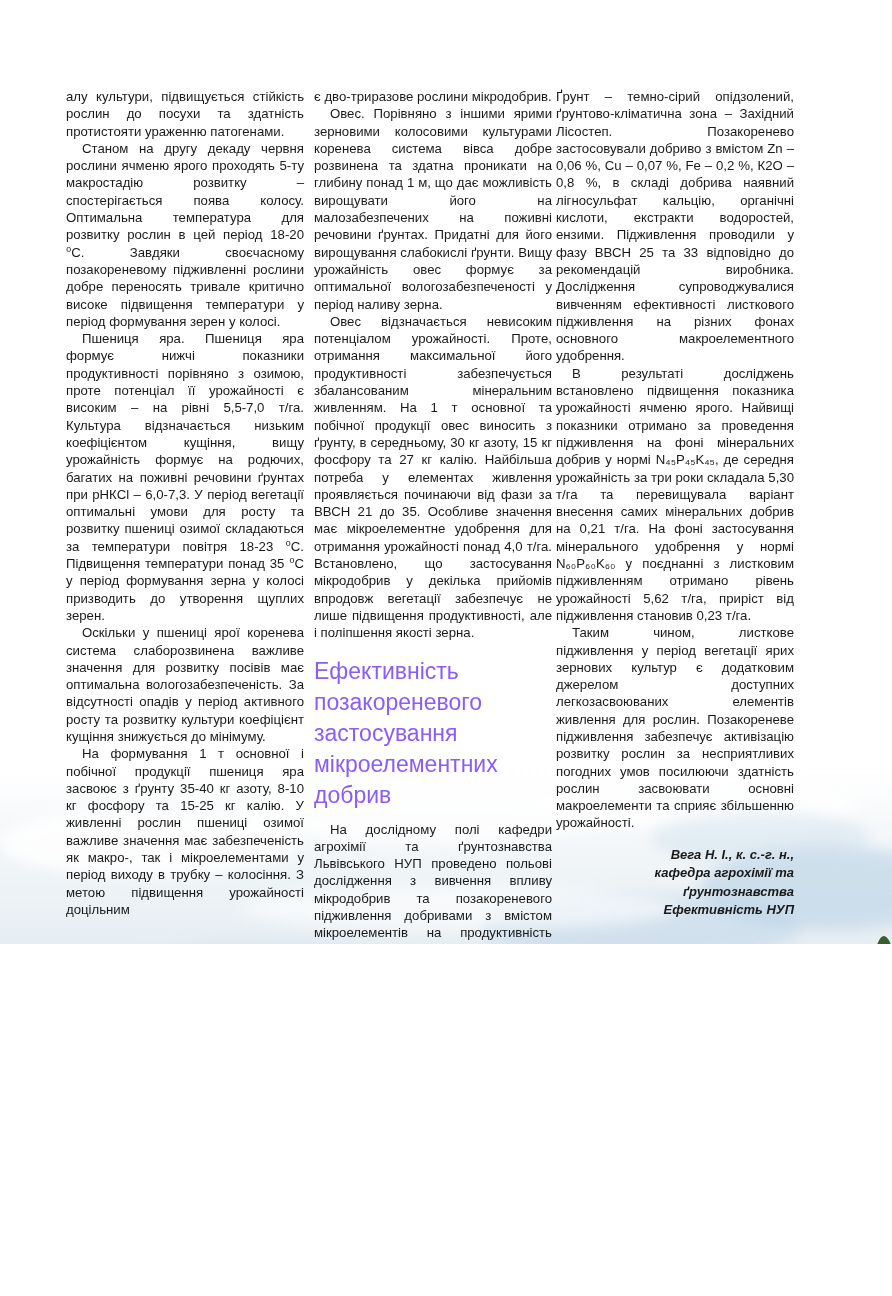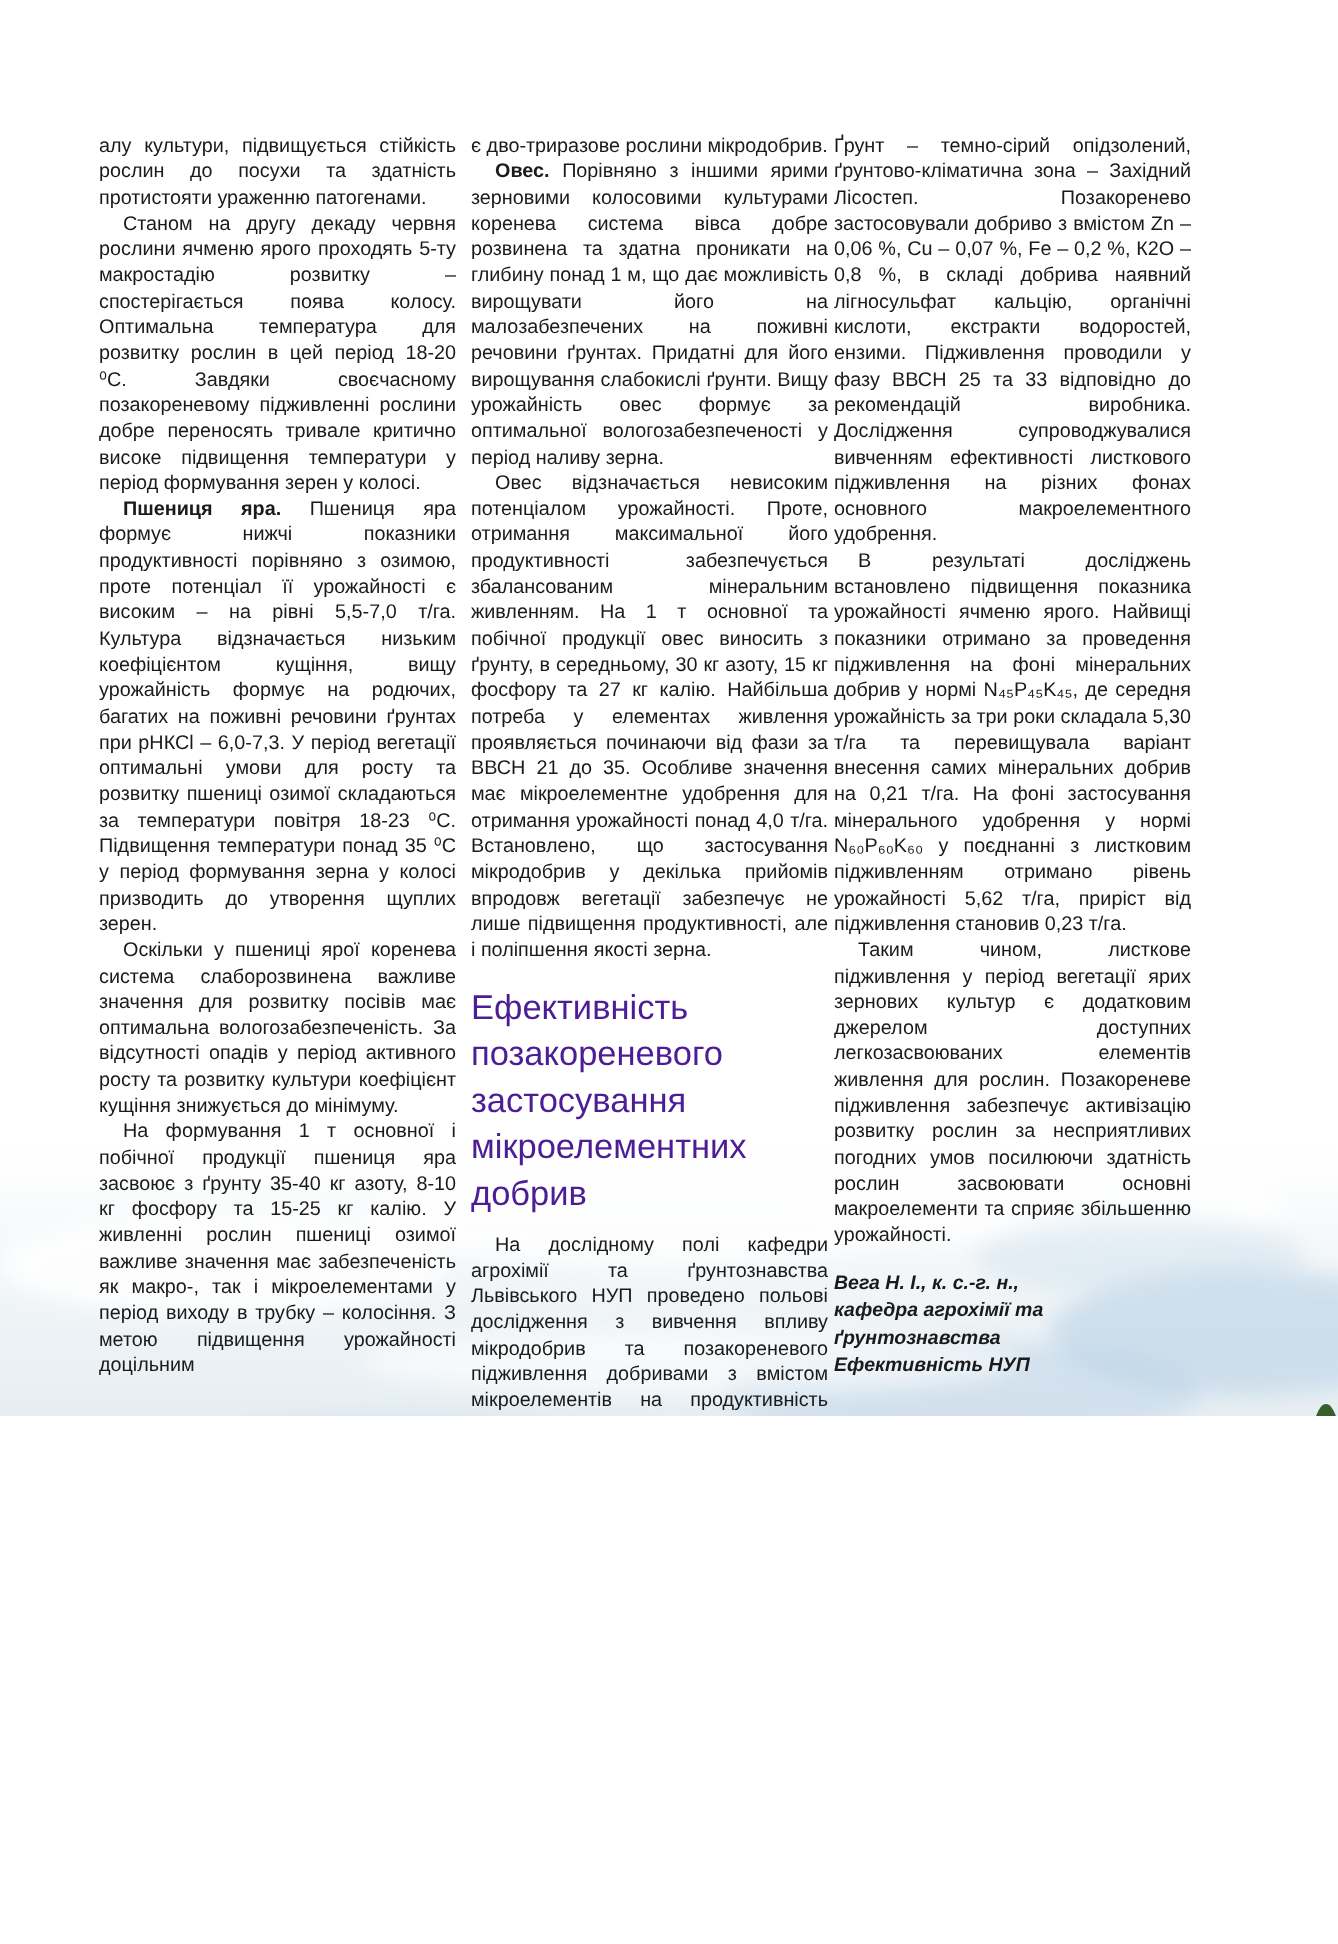--- a/index.html
+++ b/index.html
@@ -14,32 +14,32 @@
   .text-col{
     position:absolute;top:88px;width:238px;
     font-size:13.2px;line-height:17.3px;
     z-index:2;
   }
   .col-1{left:66px;}
   .col-2{left:314px;}
   .col-3{left:556px;}
   .para{margin:0;text-align:justify;}
   .para.ind{text-indent:16px;}
-  .para b{font-weight:bold;}
+  .para b{font-weight:normal;}
   .green-heading{
     font-weight:400;
     font-size:23px;line-height:31px;
     color:#34a66a;
     margin:14px -10px 10px 0;
     text-align:left;
     hyphens:manual;
   }
   .author{
     margin-top:14px;
-    text-align:left;
+    text-align:right;
     font-style:italic;
     font-weight:bold;
     font-size:13px;line-height:18.5px;
   }
   .photo{
     position:absolute;left:0;top:758px;width:892px;height:538px;
     z-index:1;
   }
   .photo svg{display:block;}
 </style>
@@ -264,21 +264,21 @@
       <p class="para">алу культури, підвищується стійкість рослин до посухи та здатність протистояти ураженню патогенами.</p>
       <p class="para ind">Станом на другу декаду червня рослини ячменю ярого проходять 5-ту макростадію розвитку – спостерігається поява колосу. Оптимальна температура для розвитку рослин в цей період 18-20 ⁰С. Завдяки своєчасному позакореневому підживленні рослини добре переносять тривале критично високе підвищення температури у період формування зерен у колосі.</p>
       <p class="para ind"><b>Пшениця яра. </b>Пшениця яра формує нижчі показники продуктивності порівняно з озимою, проте потенціал її урожайності є високим – на рівні 5,5-7,0 т/га. Культура відзначається низьким коефіцієнтом кущіння, вищу урожайність формує на родючих, багатих на поживні речовини ґрунтах при рНКСl – 6,0-7,3. У період вегетації оптимальні умови для росту та розвитку пшениці озимої складаються за температури повітря 18-23 ⁰С. Підвищення температури понад 35 ⁰С у період формування зерна у колосі призводить до утворення щуплих зерен.</p>
       <p class="para ind">Оскільки у пшениці ярої коренева система слаборозвинена важливе значення для розвитку посівів має оптимальна вологозабезпеченість. За відсутності опадів у період активного росту та розвитку культури коефіцієнт кущіння знижується до мінімуму.</p>
       <p class="para ind">На формування 1 т основної і побічної продукції пшениця яра засвоює з ґрунту 35-40 кг азоту, 8-10 кг фосфору та 15-25 кг калію. У живленні рослин пшениці озимої важливе значення має забезпеченість як макро-, так і мікроелементами у період виходу в трубку – колосіння. З метою підвищення урожайності доцільним</p>
     </div>
   <div class="text-col col-2">
       <p class="para">є дво-триразове рослини мікродобрив.</p>
       <p class="para ind"><b>Овес. </b>Порівняно з іншими ярими зерновими колосовими культурами коренева система вівса добре розвинена та здатна проникати на глибину понад 1 м, що дає можливість вирощувати його на малозабезпечених на поживні речовини ґрунтах. Придатні для його вирощування слабокислі ґрунти. Вищу урожайність овес формує за оптимальної вологозабезпеченості у період наливу зерна.</p>
       <p class="para ind">Овес відзначається невисоким потенціалом урожайності. Проте, отримання максимальної його продуктивності забезпечується збалансованим мінеральним живленням. На 1 т основної та побічної продукції овес виносить з ґрунту, в середньому, 30 кг азоту, 15 кг фосфору та 27 кг калію. Найбільша потреба у елементах живлення проявляється починаючи від фази за ВВСН 21 до 35. Особливе значення має мікроелементне удобрення для отримання урожайності понад 4,0 т/га. Встановлено, що застосування мікродобрив у декілька прийомів впродовж вегетації забезпечує не лише підвищення продуктивності, але і поліпшення якості зерна.</p>
-      <h2 class="green-heading" style="color: #4c1d95;">Ефективність позакоре­невого застосування мікроелементних добрив</h2>
+      <h2 class="green-heading" style="color: #8b5cf6;">Ефективність позакоре­невого застосування мікроелементних добрив</h2>
       <p class="para ind">На дослідному полі кафедри агрохімії та ґрунтознавства Львівського НУП проведено польові дослідження з вивчення впливу мікродобрив та позакореневого підживлення добривами з вмістом мікроелементів на продуктивність посівів ячменю ярого.</p>
     </div>
   <div class="text-col col-3">
       <p class="para">Ґрунт – темно-сірий опідзолений, ґрунтово-кліматична зона – Західний Лісостеп. Позакоренево застосовували добриво з вмістом Zn – 0,06 %, Cu – 0,07 %, Fe – 0,2 %, К2О – 0,8 %, в складі добрива наявний лігносульфат кальцію, органічні кислоти, екстракти водоростей, ензими. Підживлення проводили у фазу ВВСН 25 та 33 відповідно до рекомендацій виробника. Дослідження супроводжувалися вивченням ефективності листкового підживлення на різних фонах основного макроелементного удобрення.</p>
       <p class="para ind">В результаті досліджень встановлено підвищення показника урожайності ячменю ярого. Найвищі показники отримано за проведення підживлення на фоні мінеральних добрив у нормі N₄₅P₄₅K₄₅, де середня урожайність за три роки складала 5,30 т/га та перевищувала варіант внесення самих мінеральних добрив на 0,21 т/га. На фоні застосування мінерального удобрення у нормі N₆₀P₆₀K₆₀ у поєднанні з листковим підживленням отримано рівень урожайності 5,62 т/га, приріст від підживлення становив 0,23 т/га.</p>
       <p class="para ind">Таким чином, листкове підживлення у період вегетації ярих зернових культур є додатковим джерелом доступних легкозасвоюваних елементів живлення для рослин. Позакореневе підживлення забезпечує активізацію розвитку рослин за несприятливих погодних умов посилюючи здатність рослин засвоювати основні макроелементи та сприяє збільшенню урожайності.</p>
       <div class="author">
         <div>Вега Н. І., к. с.-г. н.,</div>
         <div>кафедра агрохімії та ґрунтознавства</div>
         <div>Ефективність НУП</div>

